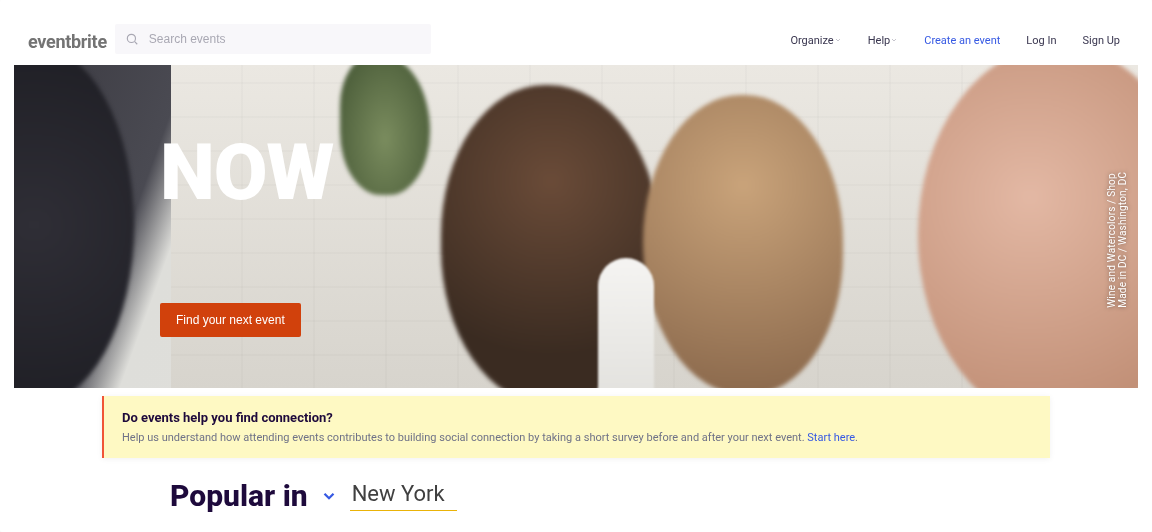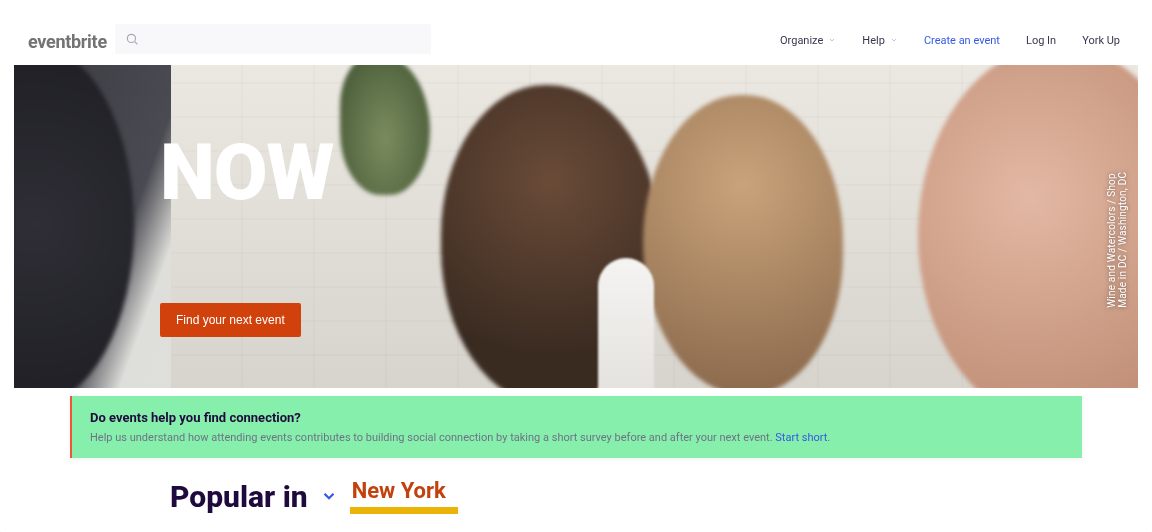--- a/index.html
+++ b/index.html
@@ -68,21 +68,20 @@
       margin-left: auto;
       display: flex;
       align-items: center;
       gap: 26px;
     }
     .nav-item {
       font-size: 11px;
       color: #39364f;
       display: flex;
       align-items: center;
-      gap: 5px;
       cursor: pointer;
     }
     .nav-item.accent { color: #3659e3; }
     .chev {
       width: 8px;
       height: 8px;
     }
     
     .hero {
       height: 323px;
@@ -154,26 +153,26 @@
       top: 50%;
       transform: translateY(-50%) rotate(180deg);
       writing-mode: vertical-rl;
       color: #fff;
       font-size: 10px;
       letter-spacing: 0.2px;
       text-shadow: 0 0 4px rgba(0,0,0,0.5);
     }
     
     .survey {
-      margin: 0 56px;
+      margin: 0 88px;
       margin-top: 8px;
       border-left: 2px solid #f05537;
       padding: 14px 18px;
       box-shadow: 0 1px 6px rgba(0,0,0,0.06);
-      background: #86efac;
+      background: #fef9c3;
     }
     .survey-title {
       font-size: 13px;
       font-weight: 700;
       color: #1e0a3c;
       margin-bottom: 6px;
     }
     .survey-desc {
       font-size: 11px;
       color: #6f7287;
@@ -187,57 +186,58 @@
       gap: 12px;
     }
     .popular-label {
       font-size: 30px;
       font-weight: 800;
       color: #1e0a3c;
     }
     .popular-chev { color: #3659e3; }
     .popular-city {
       font-size: 22px;
-      font-weight: 700;
-      color: #c2410c;
-      border-bottom: 7px solid #eab308;
+      font-weight: 400;
+      color: #404040;
+      border-bottom: 1px solid #eab308;
       padding: 0 12px 4px 2px;
       min-width: 92px;
     }
   </style>
 </head>
 <body>
 
 <div class="page-shadow">
 <div class="content-wrap">
 
   <header class="header">
     <div class="logo">eventbrite</div>
     <div class="search-box">
       <svg width="14" height="14" viewBox="0 0 24 24" fill="none" stroke="#a9a8b3" stroke-width="2">
             <circle cx="11" cy="11" r="7"></circle>
             <line x1="21" y1="21" x2="16.65" y2="16.65"></line>
           </svg>
+      <input class="search-input" type="text" placeholder="Search events" style="">
     </div>
     <nav class="nav-right">
       <div class="nav-item">
         <span>Organize</span>
         <svg class="chev" viewBox="0 0 24 24" fill="none" stroke="#a9a8b3" stroke-width="2">
               <polyline points="6 9 12 15 18 9"></polyline>
             </svg>
       </div>
       <div class="nav-item">
         <span>Help</span>
         <svg class="chev" viewBox="0 0 24 24" fill="none" stroke="#a9a8b3" stroke-width="2">
               <polyline points="6 9 12 15 18 9"></polyline>
             </svg>
       </div>
       <div class="nav-item accent">Create an event</div>
       <div class="nav-item">Log In</div>
-      <div class="nav-item">York Up</div>
+      <div class="nav-item">Sign Up</div>
     </nav>
   </header>
 
   <section class="hero">
     <div class="hero-brick"></div>
     <div class="blob dark-left"></div>
     <div class="blob plant"></div>
     <div class="blob p1"></div>
     <div class="blob p2"></div>
     <div class="blob p3"></div>
@@ -250,21 +250,21 @@
     </div>
 
     <button class="cta">Find your next event</button>
 
     <div class="photo-credit">Wine and Watercolors / Shop Made in DC / Washington, DC</div>
   </section>
 
   <div class="survey">
     <div class="survey-title">Do events help you find connection?</div>
     <div class="survey-desc">
-      <span>Help us understand how attending events contributes to building social connection by taking a short survey before and after your next event. </span><a href="#">Start short</a><span>.</span>
+      <span>Help us understand how attending events contributes to building social connection by taking a short survey before and after your next event. </span><a href="#">Start here</a><span>.</span>
     </div>
   </div>
 
   <div class="popular">
     <span class="popular-label">Popular in</span>
     <svg class="popular-chev" width="18" height="18" viewBox="0 0 24 24" fill="none" stroke="#3659e3" stroke-width="3">
           <polyline points="6 9 12 15 18 9"></polyline>
         </svg>
     <span class="popular-city">New York</span>
   </div>

